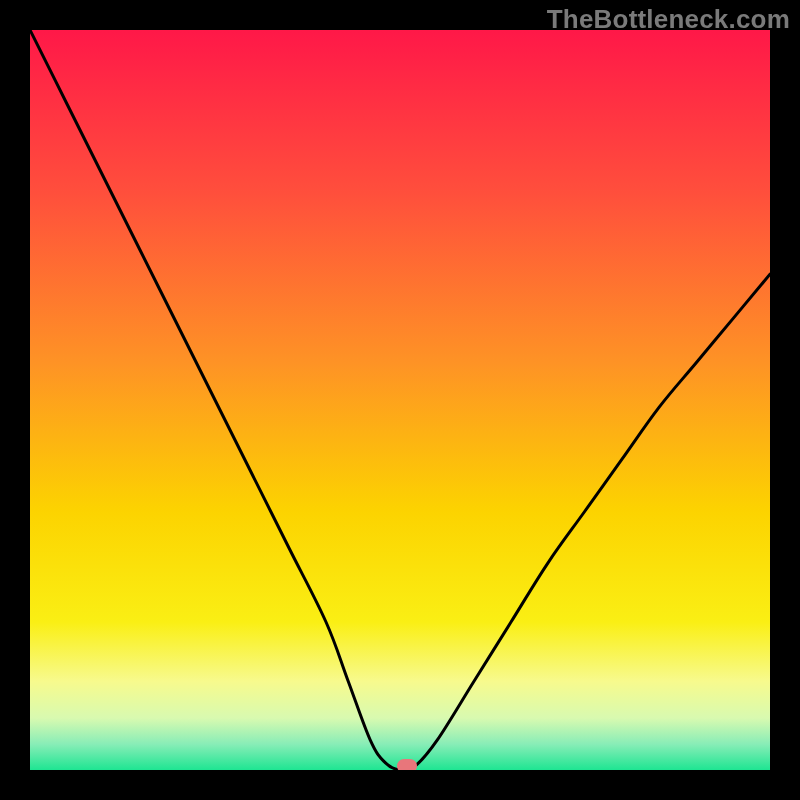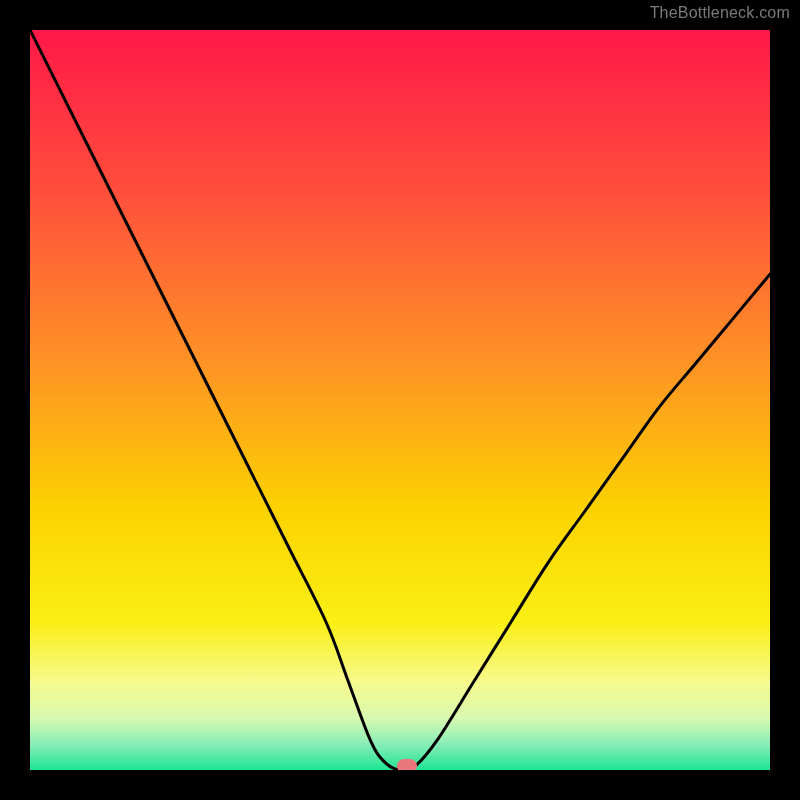--- a/index.html
+++ b/index.html
@@ -15,22 +15,22 @@
     position: relative;
     width: 800px;
     height: 800px;
     background: #000;
   }
   .watermark {
     position: absolute;
     top: 4px;
     right: 10px;
     color: #7a7a7a;
-    font-size: 16px;
-    font-weight: 400;
+    font-size: 26px;
+    font-weight: 700;
     letter-spacing: 0.2px;
     z-index: 20;
     text-align: center;
   }
   .plot-area {
     position: absolute;
     left: 30px;
     top: 30px;
     width: 740px;
     height: 740px;

